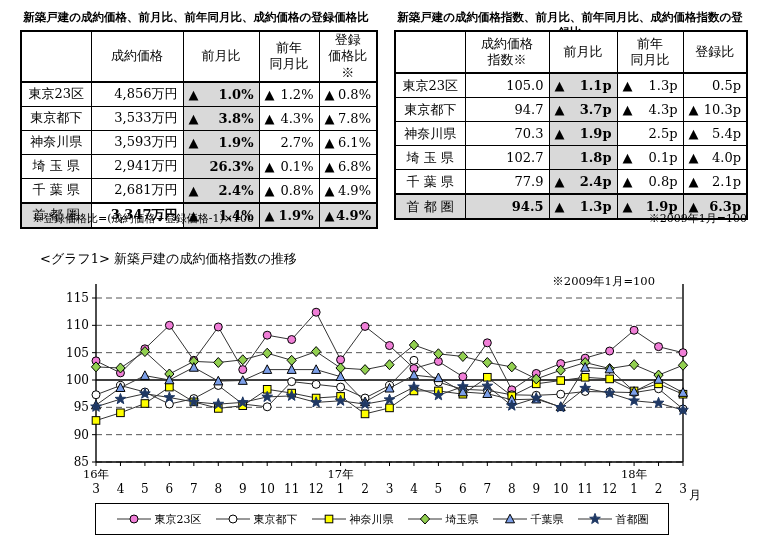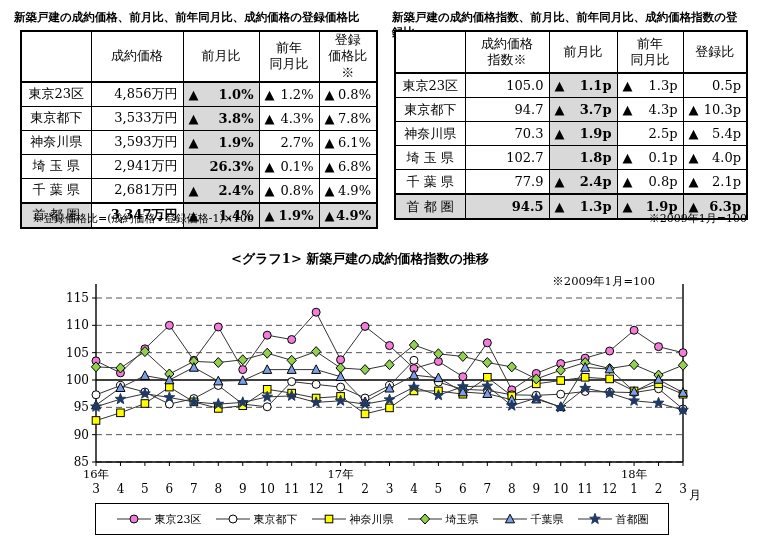--- a/index.html
+++ b/index.html
@@ -1,21 +1,21 @@
 <!DOCTYPE html>
 <html><head>
 <meta charset="utf-8">
 <style>
   html,body{margin:0;padding:0;}
   body{
     width:762px;height:545px;position:relative;background:#ffffff;
     font-family:"DejaVu Serif","Liberation Serif",serif;color:#000;
     overflow:hidden;
   }
-  .tbl-title{position:absolute;top:10px;font-size:11.5px;font-weight:bold;letter-spacing:0;}
+  .tbl-title{position:absolute;top:10px;font-size:11.5px;font-weight:bold;text-align:center;letter-spacing:0;}
   #left-title{left:14px;width:364px;}
   #right-title{left:392px;width:356px;}
   table.tbl{border-collapse:collapse;table-layout:fixed;position:absolute;top:30px;
     font-size:13px;background:#fff;}
   #left-table{left:20px;}
   #right-table{left:394px;}
   table.tbl th,table.tbl td{border:1px solid #000;padding:0 5px;height:23px;overflow:hidden;}
   table.tbl thead th{height:40px;font-weight:normal;text-align:center;white-space:pre-line;line-height:1.25;background:#fff;}
   table.tbl{border:2px solid #000;}
   table.tbl thead tr{border-bottom:2px solid #000;}
@@ -23,22 +23,22 @@
   table.tbl td.dotcol{border-left:1px dotted #000;border-right:1px dotted #000;}
   table.tbl td.shaded,table.tbl th.shaded{background:#d9d9d9;}
   table.tbl td.boldcol{font-weight:bold;}
   table.tbl th.rowlabel{font-weight:normal;text-align:center;}
   td.val{text-align:right;}
   td.val .cellflex{display:flex;justify-content:space-between;align-items:center;}
   td.val .cellflex .num{margin-left:auto;}
   .note{position:absolute;font-size:11px;}
   #left-note{left:32px;top:211px;}
   #right-note{left:545px;top:211px;width:202px;text-align:right;}
-  #chart-title{position:absolute;left:40px;top:250px;width:640px;text-align:center;
-    font-size:13px;font-weight:bold;}
+  #chart-title{position:absolute;left:40px;top:250px;width:640px;
+    font-size:13px;font-weight:normal;}
   #chart-note{position:absolute;left:455px;top:274px;width:200px;text-align:right;font-size:11.5px;}
   #chart-svg{position:absolute;left:55px;top:270px;}
   #legend-box{position:absolute;left:95px;top:503px;width:572px;height:30px;
     border:1px solid #000;display:flex;align-items:center;justify-content:center;gap:13px;}
   .legend-item{display:flex;align-items:center;gap:3px;font-size:11px;}
 </style>
 </head>
 <body>
 
 <div id="left-title" class="tbl-title">新築戸建の成約価格、前月比、前年同月比、成約価格の登録価格比</div>

